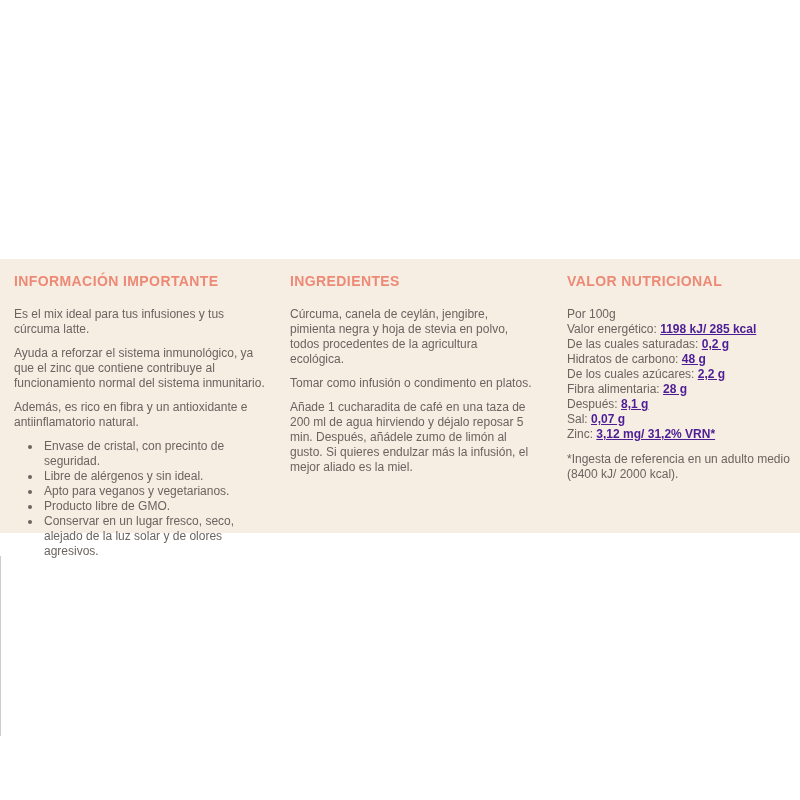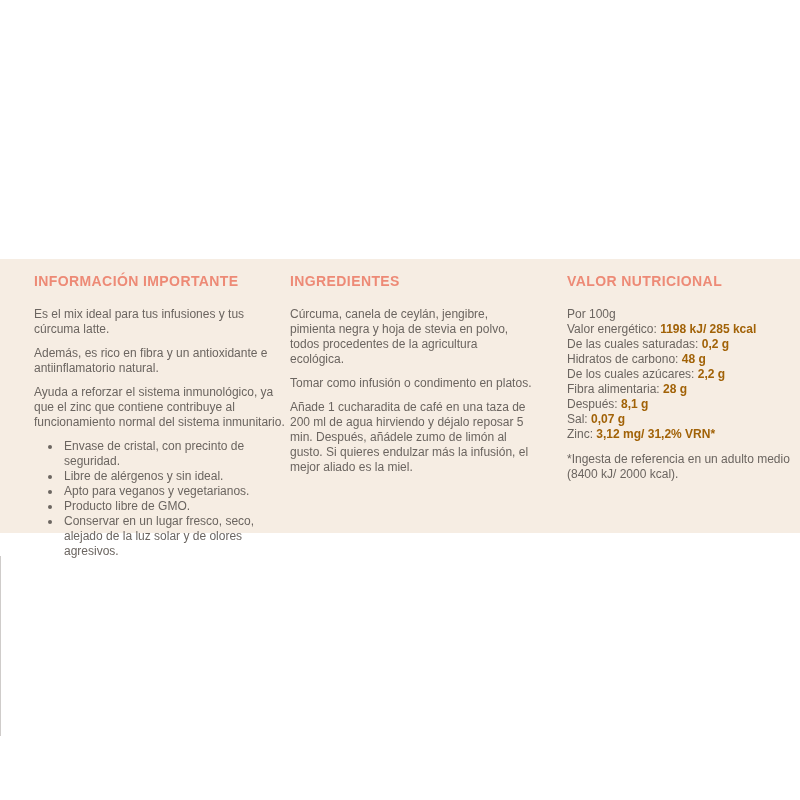--- a/index.html
+++ b/index.html
@@ -19,21 +19,21 @@
   }
 
   .col {
     position: absolute;
     top: 0;
     padding-top: 14px;
     color: #6b6560;
     font-size: 12px;
     line-height: 15px;
   }
-  .col-1 { left: 14px;  width: 255px; margin-left: 20px; }
+  .col-1 { left: 14px;  width: 255px; }
   .col-2 { left: 290px; width: 243px; }
   .col-3 { left: 567px; width: 243px; }
 
   h3.section-title {
     color: #ed8a76;
     font-size: 14px;
     line-height: 17px;
     font-weight: 700;
     letter-spacing: 0.4px;
     margin: 0 0 17px 0;
@@ -47,42 +47,42 @@
     padding: 0;
     list-style-position: outside;
   }
   ul.bullet-list li {
     margin: 0 0 0 12px;
     padding-left: 2px;
   }
 
   .serving-note { margin: 0; }
   .nutrition-row { margin: 0; }
-  .nutrition-row b { color: #a16207; font-weight: 700; }
+  .nutrition-row b { color: #4c1d95; font-weight: 700; text-decoration: underline; }
   .footnote { margin-top: 10px; }
 
   .edge-artifact {
     position: absolute;
     left: 0; top: 556px;
     width: 1px; height: 180px;
     background: #cfccca;
   }
 </style>
 </head>
 <body>
 
 <div class="page">
 
   <div class="band">
 
     <div class="col col-1">
       <h3 class="section-title">INFORMACIÓN IMPORTANTE</h3>
       <p class="body-text">Es el mix ideal para tus infusiones y tus cúrcuma latte.</p>
+      <p class="body-text">Ayuda a reforzar el sistema inmunológico, ya que el zinc que contiene contribuye al funcionamiento normal del sistema inmunitario.</p>
       <p class="body-text">Además, es rico en fibra y un antioxidante e antiinflamatorio natural.</p>
-      <p class="body-text">Ayuda a reforzar el sistema inmunológico, ya que el zinc que contiene contribuye al funcionamiento normal del sistema inmunitario.</p>
       <ul class="bullet-list">
         <li>Envase de cristal, con precinto de seguridad.</li>
         <li>Libre de alérgenos y sin ideal.</li>
         <li>Apto para veganos y vegetarianos.</li>
         <li>Producto libre de GMO.</li>
         <li>Conservar en un lugar fresco, seco, alejado de la luz solar y de olores agresivos.</li>
       </ul>
     </div>
 
     <div class="col col-2">

